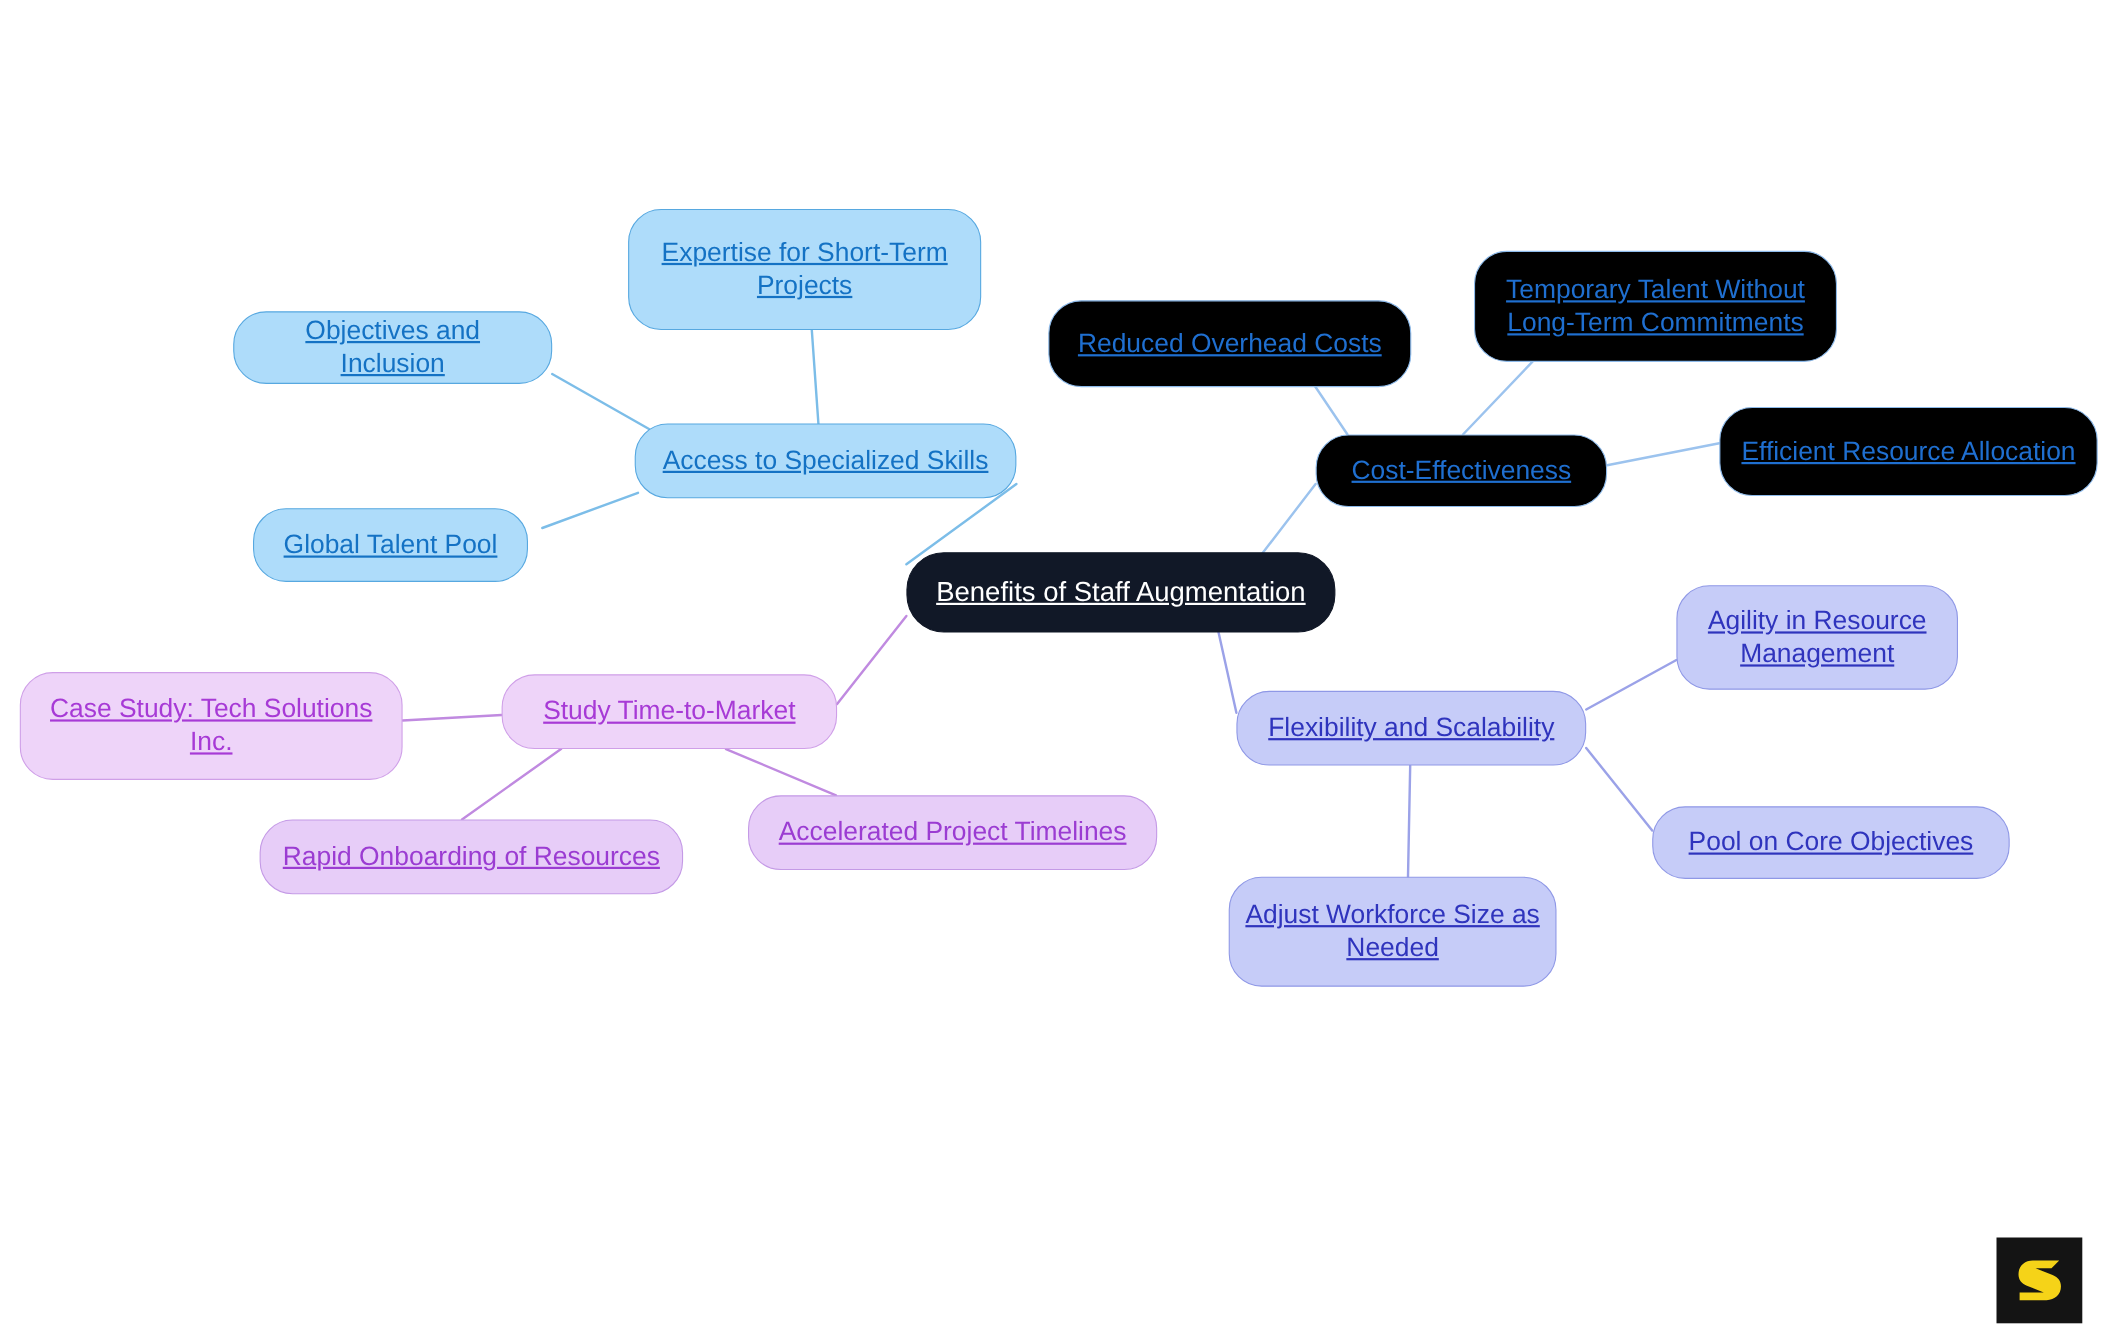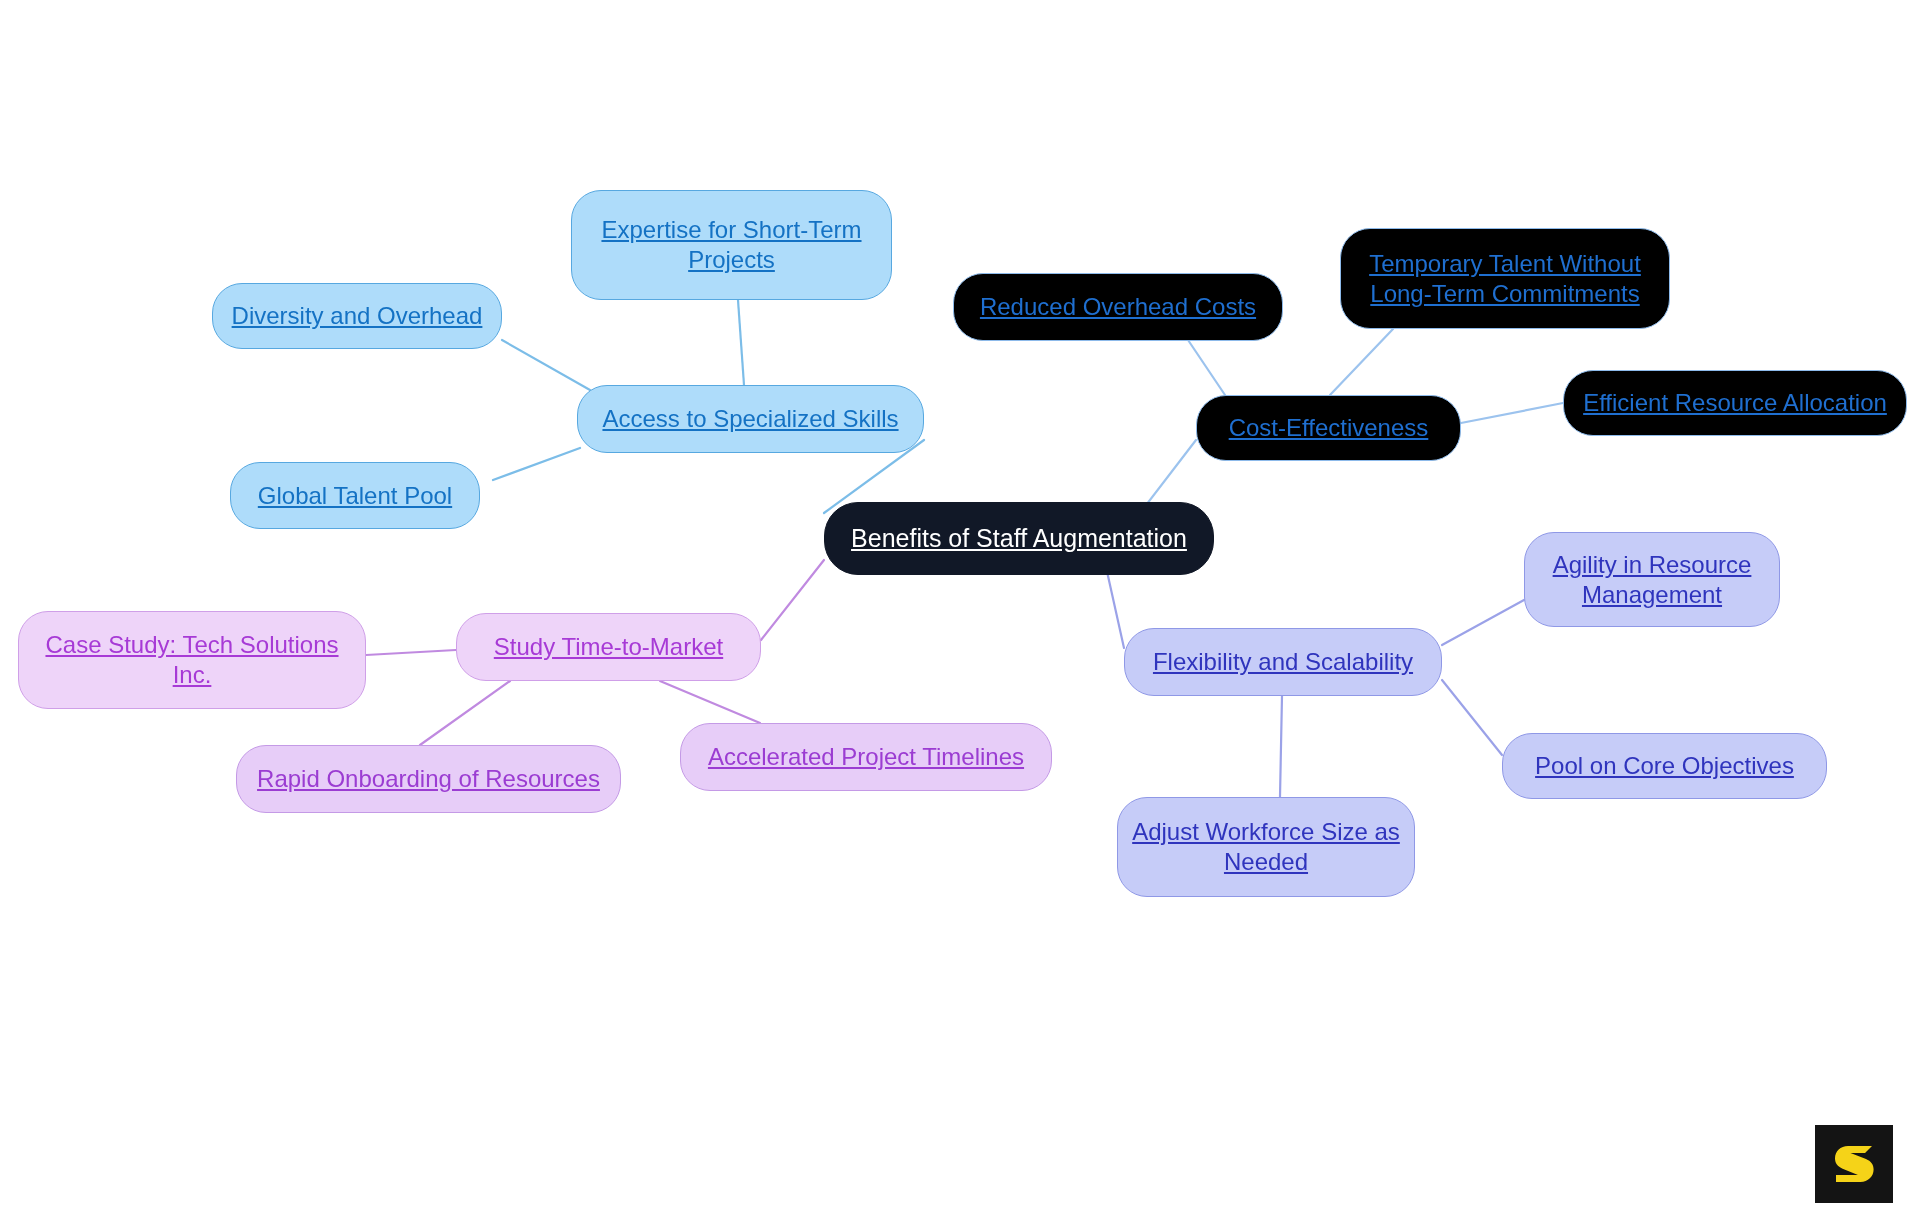--- a/index.html
+++ b/index.html
@@ -117,27 +117,27 @@
       <line x1="366" y1="655" x2="456" y2="650" stroke="#c08ae0" stroke-width="2.2" stroke-linecap="round"></line>
       <line x1="420" y1="745" x2="510" y2="681" stroke="#c08ae0" stroke-width="2.2" stroke-linecap="round"></line>
       <line x1="760" y1="723" x2="660" y2="681" stroke="#c08ae0" stroke-width="2.2" stroke-linecap="round"></line>
     </svg>
 
   <div id="nodes-layer">
       <div class="node node-root" style="left: 824px; top: 502px; width: 390px; height: 73px;"><span>Benefits of Staff Augmentation</span></div>
       <div class="node node-b1" style="left: 577px; top: 385px; width: 347px; height: 68px;"><span>Access to Specialized Skills</span></div>
       <div class="node node-b1" style="left: 571px; top: 190px; width: 321px; height: 110px;"><span>Expertise for Short-Term
 Projects</span></div>
-      <div class="node node-b1" style="left: 212px; top: 283px; width: 290px; height: 66px;"><span>Diversity and Overhead</span></div>
+      <div class="node node-b1" style="left: 212px; top: 283px; width: 290px; height: 66px;"><span>Objectives and Inclusion</span></div>
       <div class="node node-b1" style="left: 230px; top: 462px; width: 250px; height: 67px;"><span>Global Talent Pool</span></div>
       <div class="node node-b2" style="left: 1196px; top: 395px; width: 265px; height: 66px;"><span>Cost-Effectiveness</span></div>
-      <div class="node node-b2" style="left: 953px; top: 273px; width: 330px; height: 68px;"><span>Reduced Overhead Costs</span></div>
+      <div class="node node-b2" style="left: 953px; top: 273px; width: 330px; height: 79px;"><span>Reduced Overhead Costs</span></div>
       <div class="node node-b2" style="left: 1340px; top: 228px; width: 330px; height: 101px;"><span>Temporary Talent Without
 Long-Term Commitments</span></div>
-      <div class="node node-b2" style="left: 1563px; top: 370px; width: 344px; height: 66px; text-align: center;"><span>Efficient Resource Allocation</span></div>
+      <div class="node node-b2" style="left: 1563px; top: 370px; width: 344px; height: 81px; text-align: center;"><span>Efficient Resource Allocation</span></div>
       <div class="node node-v1" style="left: 1124px; top: 628px; width: 318px; height: 68px;"><span>Flexibility and Scalability</span></div>
       <div class="node node-v1" style="left: 1524px; top: 532px; width: 256px; height: 95px;"><span>Agility in Resource
 Management</span></div>
       <div class="node node-v1" style="left: 1502px; top: 733px; width: 325px; height: 66px;"><span>Pool on Core Objectives</span></div>
       <div class="node node-v1" style="left: 1117px; top: 797px; width: 298px; height: 100px;"><span>Adjust Workforce Size as
 Needed</span></div>
       <div class="node node-p1" style="left: 456px; top: 613px; width: 305px; height: 68px;"><span>Study Time-to-Market</span></div>
       <div class="node node-p1" style="left: 18px; top: 611px; width: 348px; height: 98px;"><span>Case Study: Tech Solutions
 Inc.</span></div>
       <div class="node node-p2" style="left: 236px; top: 745px; width: 385px; height: 68px;"><span>Rapid Onboarding of Resources</span></div>

